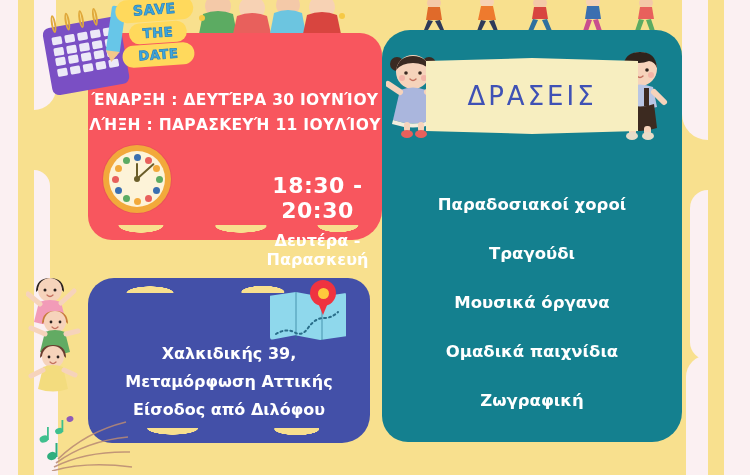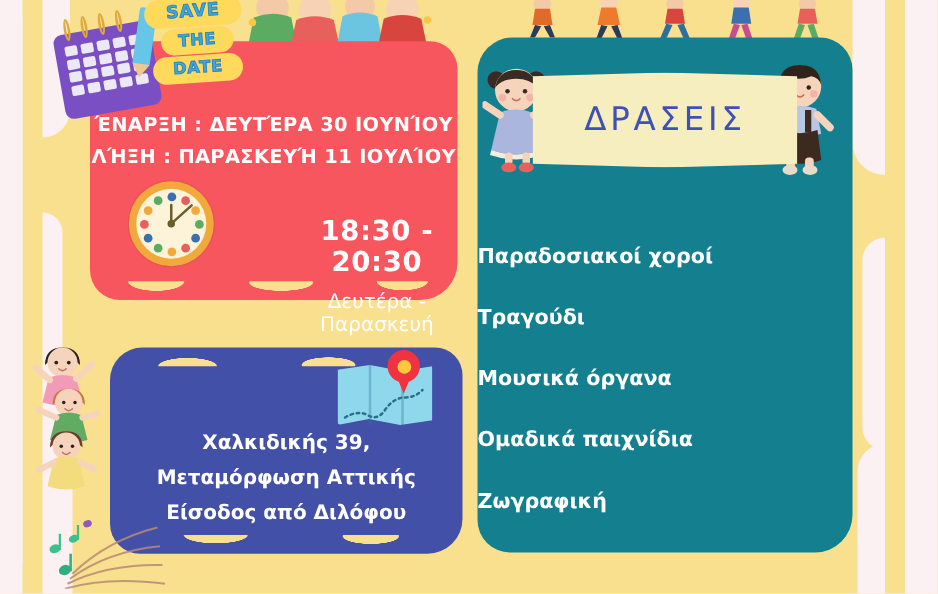--- a/index.html
+++ b/index.html
@@ -65,21 +65,21 @@
   }
   .card-wave {
     position: absolute;
     left: 0; right: 0;
     height: 16px;
     pointer-events: none;
   }
 
   
   #card-dates {
-    left: 72px;
+    left: 88px;
     top: 33px;
     width: 294px;
     height: 207px;
     background: #f8565e;
     border-radius: 26px 22px 30px 24px;
   }
   #card-dates .wave-bottom {
     bottom: -1px;
     background:
       radial-gradient(ellipse 44px 15px at 18% 0%, #f8e08e 50%, transparent 52%),
@@ -142,21 +142,21 @@
     font-family: "DejaVu Sans", sans-serif;
   }
   .time-block .t-hours {
     font-size: 22px;
     font-weight: 700;
     letter-spacing: 0.5px;
   }
   .time-block .t-days {
     margin-top: 8px;
     font-size: 16px;
-    font-weight: 400;
+    font-weight: 700;
   }
 
   
   #clock {
     position: absolute;
     left: 103px;
     top: 145px;
     width: 68px;
     height: 68px;
   }
@@ -375,21 +375,21 @@
   
   .kid { position: absolute; }
   #kid-girl { left: 4px; top: 22px; width: 56px; height: 86px; }
   #kid-boy  { left: 228px; top: 18px; width: 60px; height: 92px; }
 
   
   #activities-list {
     position: absolute;
     left: 0; right: 0;
     top: 150px;
-    text-align: left;
+    text-align: center;
   }
   .activity-item {
     color: #ffffff;
     font-size: 16.5px;
     font-weight: 600;
     padding: 15px 0;
     font-family: "DejaVu Sans", sans-serif;
   }
 
   

